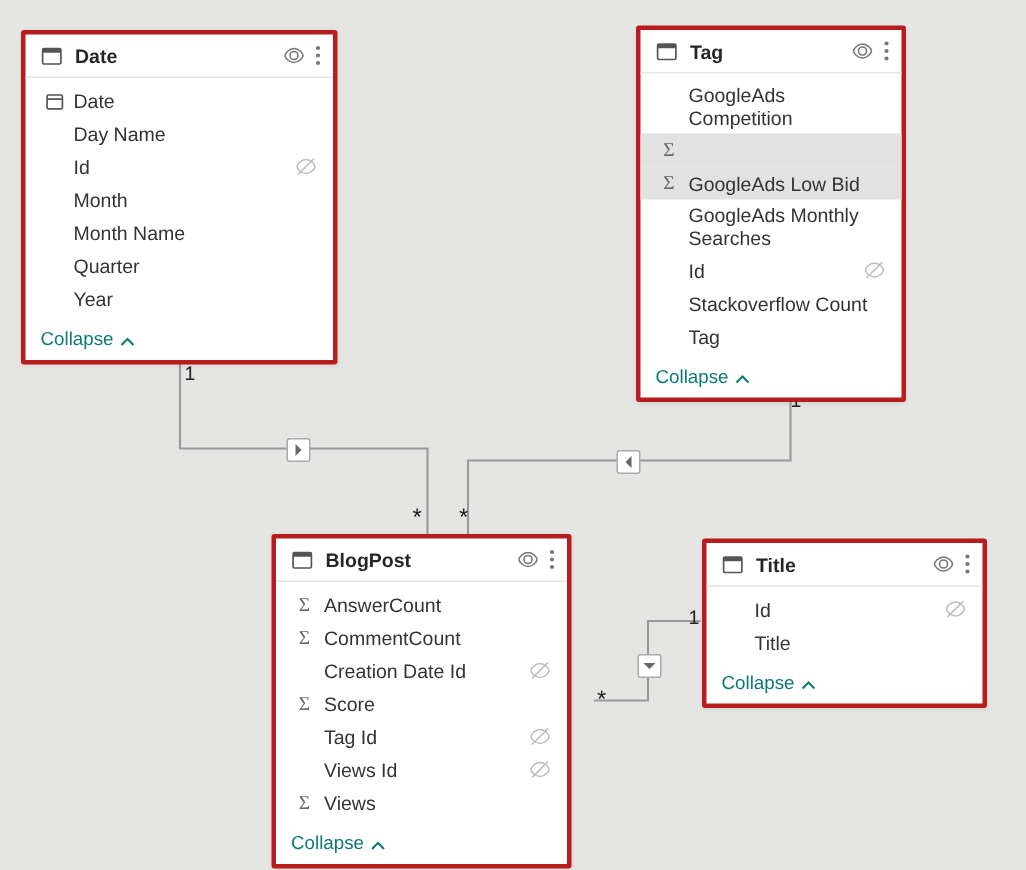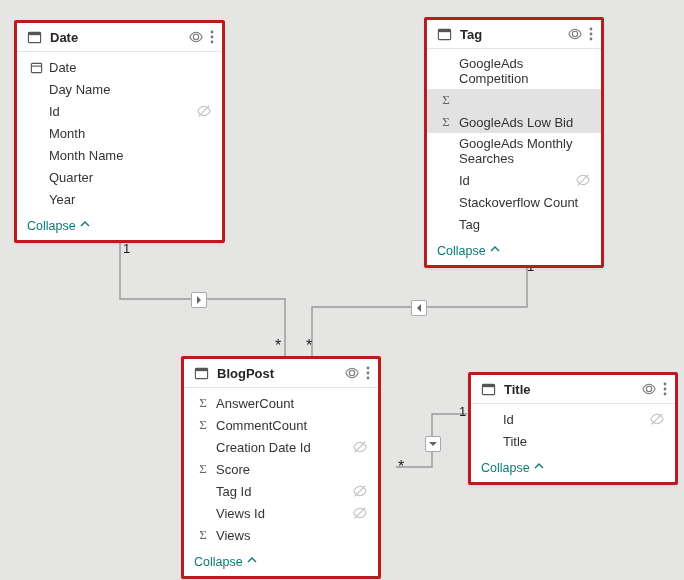--- a/index.html
+++ b/index.html
@@ -63,21 +63,21 @@
   .field-row .hidden-icon {
     width: 18px;
     display: inline-flex;
     opacity: 0.55;
   }
   .collapse-row {
     padding: 5px 24px 7px 10px;
     color: #0b7a75;
     font-size: 12.5px;
     display: flex;
-    align-items: flex-start;
+    align-items: flex-end;
   }
   .collapse-row .chev {
     margin-left: 4px;
     display: inline-flex;
   }
   
   svg.relations {
     position: absolute;
     left: 0; top: 0;
     width: 684px; height: 580px;
@@ -364,21 +364,21 @@
   <div class="collapse-row">
     <span>Collapse</span>
     <span class="chev">
       <svg width="10" height="10" viewBox="0 0 10 10">
           <path d="M1 7 L5 3 L9 7" fill="none" stroke="#0b7a75" stroke-width="1.4"></path>
         </svg>
     </span>
   </div>
 </div>
 
-<div class="table-card" style="left:468px; top:372px; width:210px;">
+<div class="table-card" style="left:468px; top:359px; width:190px;">
   <div class="table-header">
     <span class="table-icon">
       <svg width="15" height="15" viewBox="0 0 16 16">
           <rect x="1.5" y="2.5" width="13" height="11" fill="none" stroke="#555" stroke-width="1.2" rx="1"></rect>
           <rect x="1.5" y="2.5" width="13" height="3" fill="#555"></rect>
         </svg>
     </span>
     <span class="title-text">Title</span>
     <span class="eye">
       <svg width="16" height="16" viewBox="0 0 24 24">

